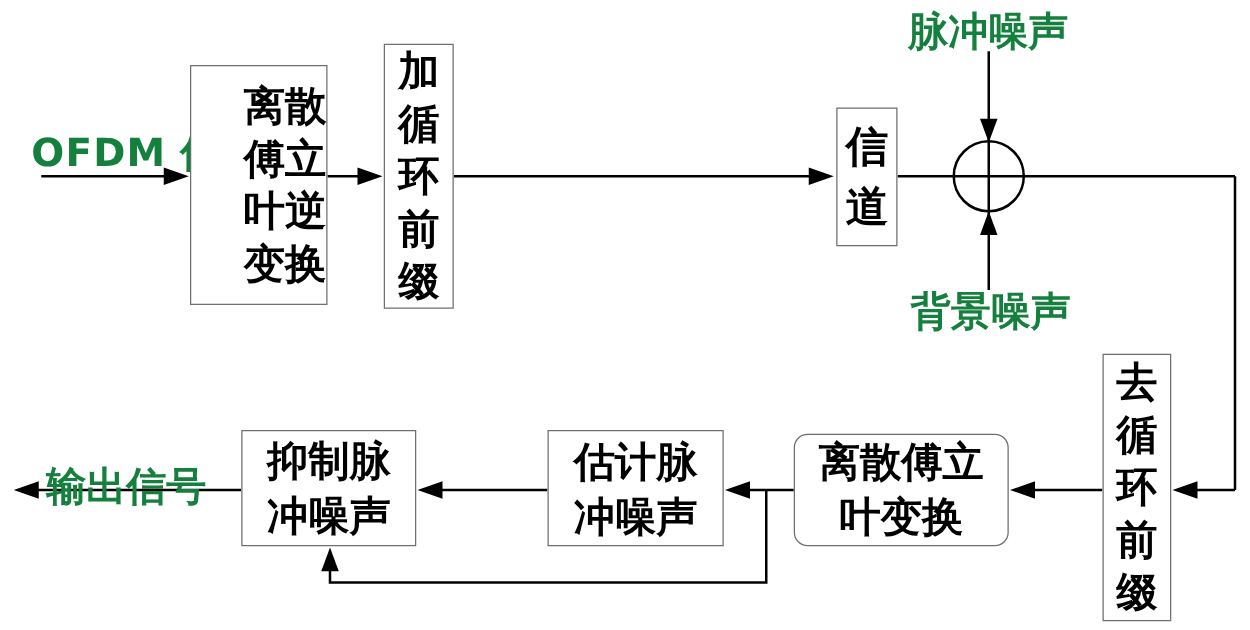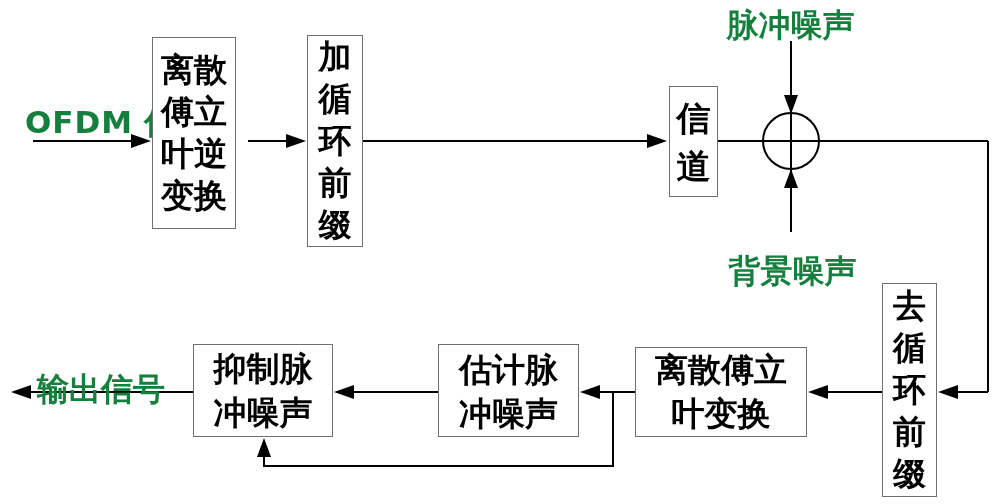--- a/index.html
+++ b/index.html
@@ -29,39 +29,39 @@
     display: flex;
     flex-direction: column;
     align-items: center;
     justify-content: center;
     font-weight: 700;
     text-align: center;
     color: #000000;
   }
   .box span { display: block; white-space: nowrap; }
 
-  .box-idft        { left: 152px; top: 37px;  width: 84px;  height: 192px; font-size: 33px; line-height: 42px; }
+  .box-idft        { left: 152px; top: 52px;  width: 110px;  height: 192px; font-size: 33px; line-height: 42px; align-items: flex-end; }
   .box-add-cp      { left: 307px; top: 35px;  width: 56px;  height: 212px; font-size: 33px; line-height: 42px; }
   .box-channel     { left: 669px; top: 86px;  width: 49px;  height: 111px; font-size: 34px; line-height: 48px; }
   .box-remove-cp   { left: 882px; top: 283px; width: 55px;  height: 214px; font-size: 33px; line-height: 42px; }
-  .box-dft         { left: 635px; top: 347px; width: 172px; height: 90px;  font-size: 33px; line-height: 44px; }
+  .box-dft         { left: 635px; top: 347px; width: 172px; height: 90px;  font-size: 33px; line-height: 44px; border-radius: 11px; }
   .box-estimate    { left: 438px; top: 344px; width: 141px; height: 93px;  font-size: 33px; line-height: 44px; justify-content: flex-end; }
   .box-suppress    { left: 193px; top: 344px; width: 140px; height: 93px;  font-size: 33px; line-height: 44px; text-align: right; }
 
   .free-label {
     position: absolute;
     font-weight: 700;
     text-align: center;
     color: #15803d;
     white-space: nowrap;
   }
   .label-input { left: 25px; top: 104px; width: 130px; font-size: 32px; line-height: 37px; }
   .label-input .latin { font-size: 31px; letter-spacing: 1px; }
   .label-impulse    { left: 703px; top: 4px;   width: 175px; font-size: 32px; }
-  .label-background { left: 705px; top: 228px; width: 175px; font-size: 32px; margin-top: 22px; }
+  .label-background { left: 705px; top: 228px; width: 175px; font-size: 32px; }
   .label-output     { left: 21px;  top: 349px; width: 160px; font-size: 32px; margin-top: 19px; }
 </style>
 </head>
 <body>
 
 <div id="canvas">
 
   <svg id="wires" viewBox="0 0 1000 504" xmlns="http://www.w3.org/2000/svg">
     <g stroke="#000000" stroke-width="2" fill="none">
       <line x1="33" y1="141" x2="134" y2="141"></line>

